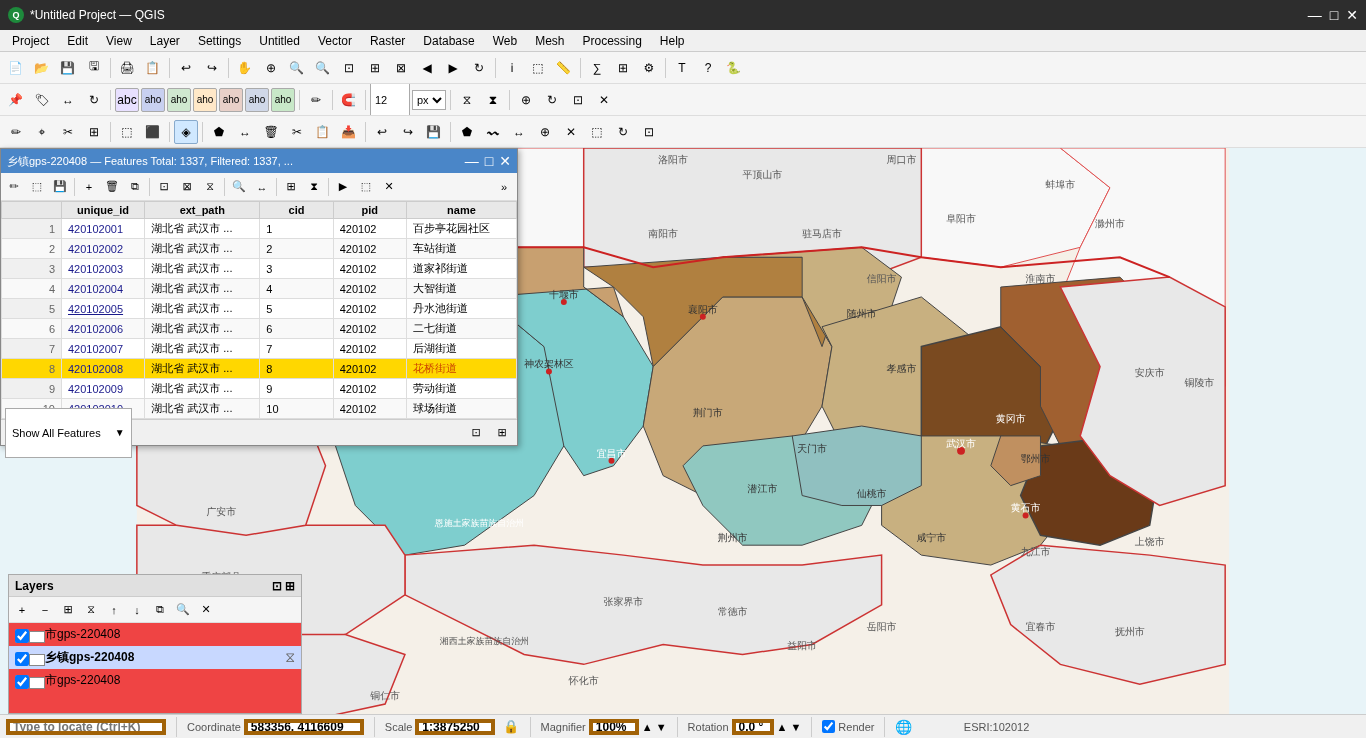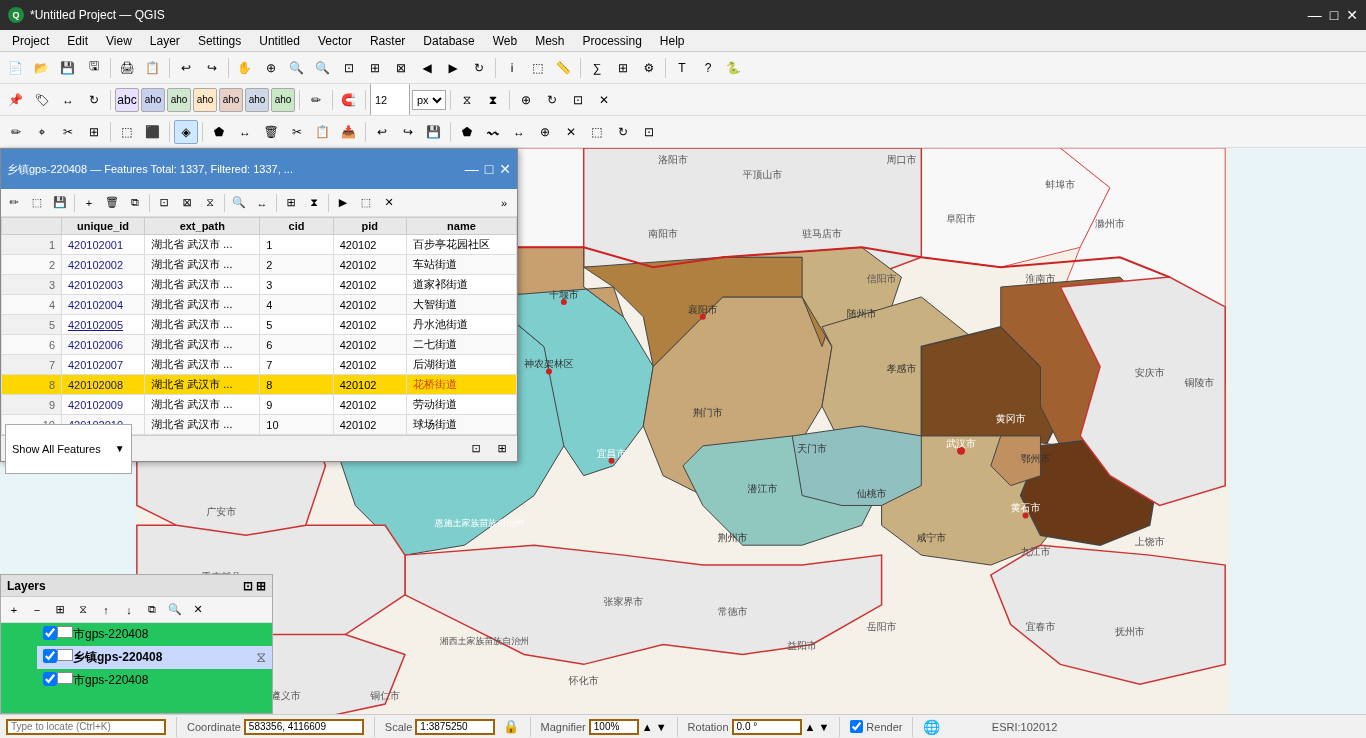--- a/index.html
+++ b/index.html
@@ -89,21 +89,21 @@
       background: white;
       border: 1px solid #888;
       box-shadow: 2px 2px 6px rgba(0,0,0,0.3);
       z-index: 10;
       display: flex;
       flex-direction: column;
     }
     #ft-titlebar {
       background: #4a86c8;
       color: white;
-      height: 40px;
+      height: 24px;
       display: flex;
       align-items: center;
       justify-content: space-between;
       padding: 0 6px;
       font-size: 11px;
       flex-shrink: 0;
     }
     #ft-titlebar .ft-controls { display: flex; gap: 6px; }
     #ft-titlebar .ft-ctrl-btn { cursor: pointer; font-size: 14px; line-height: 1; }
 
@@ -168,23 +168,23 @@
       display: flex;
       align-items: center;
       gap: 14px;
     }
     .show-features-dropdown { font-size: 10px; }
 
     
     #layers-panel {
       position: absolute;
       bottom: 0;
-      left: 0;
-      width: 273px;
-      background: #22c55e;
+      left: 8px;
+      width: 294px;
+      background: #ef4444;
       border: 1px solid #aaa;
       z-index: 5;
     }
     #layers-header {
       background: #e0e0e0;
       border-bottom: 1px solid #ccc;
       height: 22px;
       display: flex;
       align-items: center;
       justify-content: space-between;
@@ -196,26 +196,25 @@
       height: 26px;
       background: #f5f5f5;
       border-bottom: 1px solid #ddd;
       display: flex;
       align-items: center;
       padding: 0 2px;
       gap: 1px;
     }
     .layer-item {
       display: flex;
-      align-items: flex-start;
+      align-items: flex-end;
       padding: 3px 6px;
       gap: 0;
       font-size: 12px;
       cursor: pointer;
-      margin-left: 36px;
     }
     .layer-item.active { background: #c8d8ff; }
     .layer-check { width: 14px; height: 14px; }
     .layer-name { flex: 1; }
     .layer-filter-icon { font-size: 14px; color: #666; }
 
     
     #statusbar {
       height: 24px;
       background: #f0f0f0;
@@ -224,21 +223,21 @@
       align-items: center;
       padding: 0 6px;
       gap: 8px;
       font-size: 11px;
       position: absolute;
       bottom: 0;
       left: 0;
       right: 0;
     }
     .status-section { display: flex; align-items: center; gap: 3px; }
-    .status-input { height: 16px; border: 2px solid #a16207; padding: 0 3px; font-size: 10px; width: 80px; }
+    .status-input { height: 16px; border: 4px solid #a16207; padding: 0 3px; font-size: 12px; width: 80px; font-weight: bold; }
     .status-label { color: #555; }
 
     
     #map-svg {
       width: 100%;
       height: 100%;
     }
 
     
     .qgis-logo {
@@ -701,21 +700,21 @@
   <div class="tb-sep"></div>
   <div class="status-section">
     <span class="status-label">Magnifier</span>
     <input type="text" class="status-input" style="width: 50px;" value="100%">
     <span>▲</span>
     <span>▼</span>
   </div>
   <div class="tb-sep"></div>
   <div class="status-section">
     <span class="status-label">Rotation</span>
-    <input type="text" class="status-input" style="width: 70px;" value="0.0 °">
+    <input type="text" class="status-input" style="width: 42px;" value="0.0 °">
     <span>▲</span>
     <span>▼</span>
   </div>
   <div class="tb-sep"></div>
   <div class="status-section">
     <input type="checkbox" checked="" style="">
     <span class="status-label">Render</span>
   </div>
   <div class="tb-sep"></div>
   <div class="status-section">

